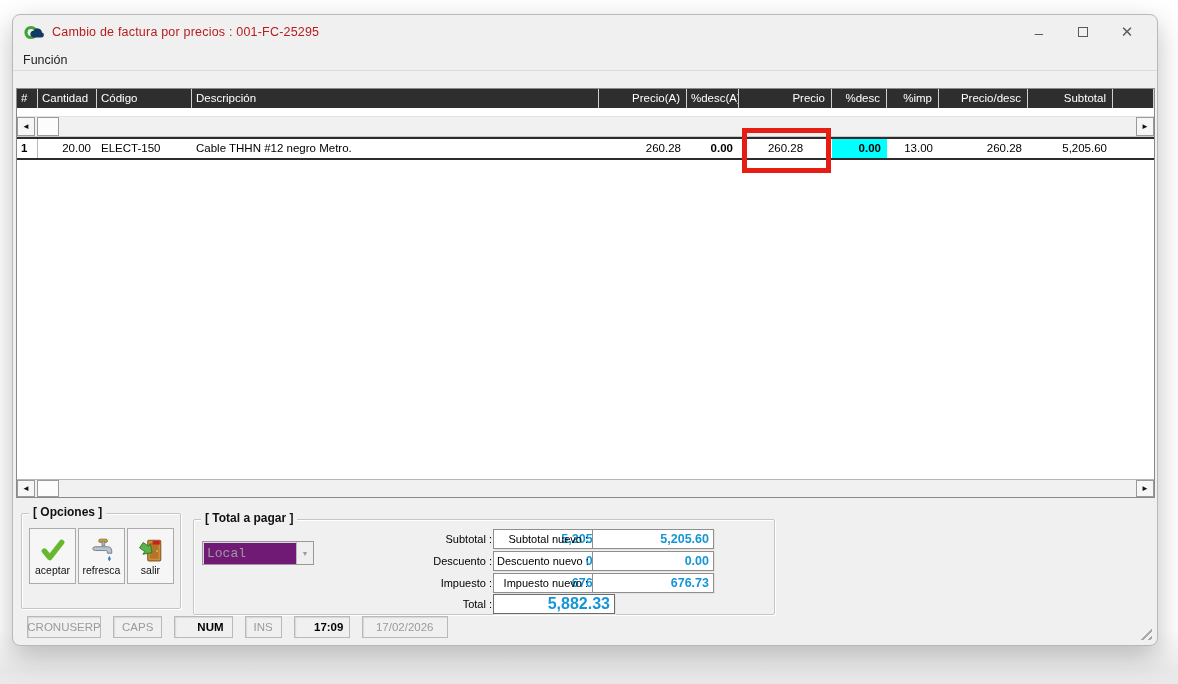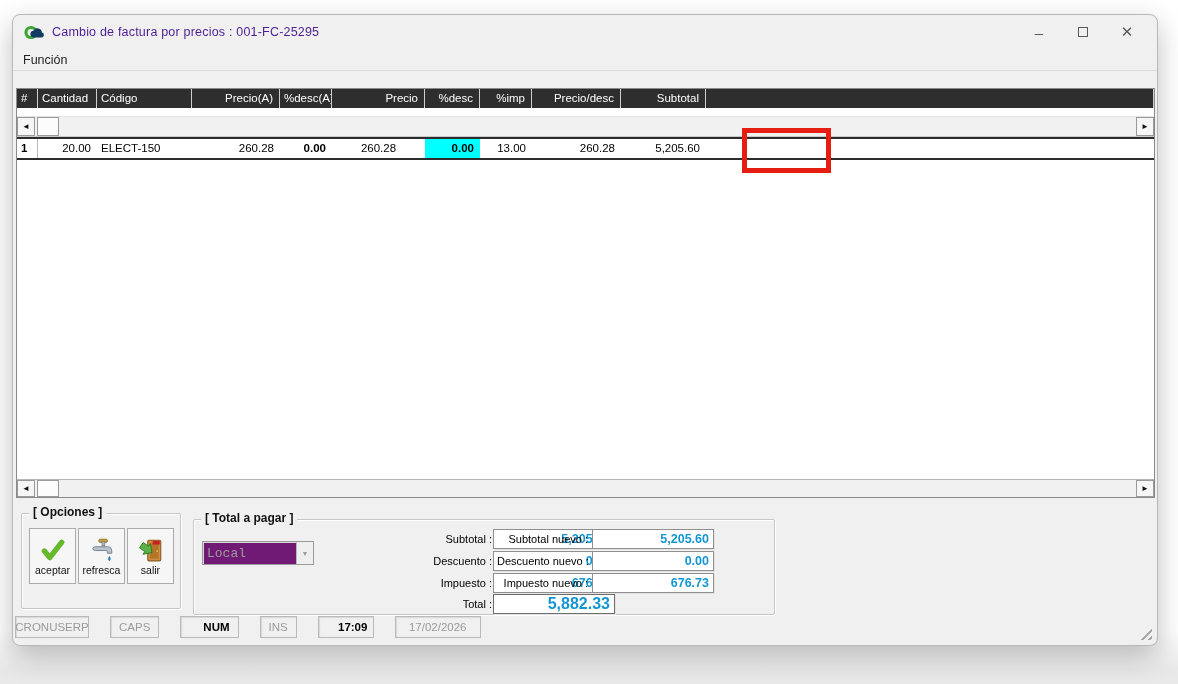--- a/index.html
+++ b/index.html
@@ -11,21 +11,21 @@
   }
   .window {
     position:absolute; left:12px; top:14px; width:1146px; height:632px;
     background:#f0f0f0; border:1px solid #b8b8b8; border-radius:8px;
     box-shadow: 0 10px 28px rgba(0,0,0,.25);
   }
   
   .titlebar { position:absolute; left:0; top:0; right:0; height:34px;
     display:flex; align-items:center; padding-left:11px; border-radius:8px 8px 0 0; }
   .app-icon { width:20px; height:15px; margin-right:8px; flex:0 0 auto; }
-  .title-text { font-size:12.5px; color:#4c1d95; letter-spacing:.2px; }
+  .title-text { font-size:12.5px; color:#b91c1c; letter-spacing:.2px; }
   .win-controls { position:absolute; right:8px; top:0; height:34px; display:flex; }
   .win-btn { width:44px; height:34px; display:flex; align-items:center; justify-content:center;
     color:#5a5a5a; font-size:15px; cursor:default; }
   .max-glyph { width:10px; height:10px; border:1.2px solid #5a5a5a; display:inline-block; }
   
   .menubar { position:absolute; left:0; top:34px; right:0; height:22px;
     border-bottom:1px solid #dcdcdc; display:flex; align-items:center; }
   .menu-item { font-size:12.5px; color:#222; padding:2px 10px; }
   
   .grid { position:absolute; left:3px; top:73px; width:1139px; height:410px;
@@ -82,21 +82,21 @@
   .tot-box { height:20px; background:#fff; border:1px solid #8f8f8f; box-shadow:1px 1px 0 #e4e4e4;
     display:flex; align-items:center; justify-content:flex-end; padding-right:4px; }
   .tot-val { font-size:12.5px; font-weight:bold; color:#1596d4; }
   .tot-row.big .tot-box { border:1.5px solid #6d6d6d; }
   .tot-row.big .tot-val { font-size:16px; }
   .lcol .tot-label { width:172px; padding-right:1px; }
   .lcol .tot-box { width:122px; }
   .rcol .tot-label { width:95px; padding-right:4px; }
   .rcol .tot-box { width:122px; }
   
-  .statusbar { position:absolute; left:2px; top:601px; height:22px; display:flex; gap:21px;align-items:flex-end; }
+  .statusbar { position:absolute; left:14px; top:601px; height:22px; display:flex; gap:12px;align-items:flex-end; }
   .st-panel { height:22px; border:1px solid #b9b9b9; box-shadow: inset 1px 1px 1px #d8d8d8;
     background:#f0f0f0; display:flex; align-items:center; justify-content:center;
     font-size:11.5px; color:#9a9a9a; padding:0 8px; }
   .st-panel.active { color:#000; font-weight:bold;padding-left:22px; }
   .resize-grip { position:absolute; right:5px; bottom:5px; width:15px; height:15px;
     background: repeating-linear-gradient(135deg, transparent 0 3px, #a9a9a9 3px 5px);
     clip-path: polygon(100% 0, 100% 100%, 0 100%);
   }
 </style>
 </head>
@@ -126,20 +126,21 @@
 
   <div class="menubar">
     <span class="menu-item">Función</span>
   </div>
 
   <div class="grid">
     <div class="g-head">
       <div class="cell c0">#</div>
       <div class="cell c1">Cantidad</div>
       <div class="cell c2">Código</div>
+      <div class="cell c3">Descripción</div>
       <div class="cell c4 r">Precio(A)</div>
       <div class="cell c5">%desc(A)</div>
       <div class="cell c6 r">Precio</div>
       <div class="cell c7 r">%desc</div>
       <div class="cell c8 r">%imp</div>
       <div class="cell c9 r">Precio/desc</div>
       <div class="cell c10 r">Subtotal</div>
       <div class="cell c11"></div>
     </div>
 
@@ -149,20 +150,21 @@
       <div class="sb-btn">◄</div>
       <div class="sb-thumb"></div>
       <div class="sb-btn right">►</div>
     </div>
 
     <div class="g-rowarea">
       <div class="g-row">
         <div class="cell c0 bold">1</div>
         <div class="cell c1 r blue">20.00</div>
         <div class="cell c2">ELECT-150</div>
+        <div class="cell c3">Cable THHN #12 negro Metro.</div>
         <div class="cell c4 r blue">260.28</div>
         <div class="cell c5 r bold">0.00</div>
         <div class="cell c6 c">260.28</div>
         <div class="cell c7 r bold cyan-bg">0.00</div>
         <div class="cell c8 r blue">13.00</div>
         <div class="cell c9 r blue">260.28</div>
         <div class="cell c10 r blue">5,205.60</div>
         <div class="cell c11"></div>
       </div>
     </div>

